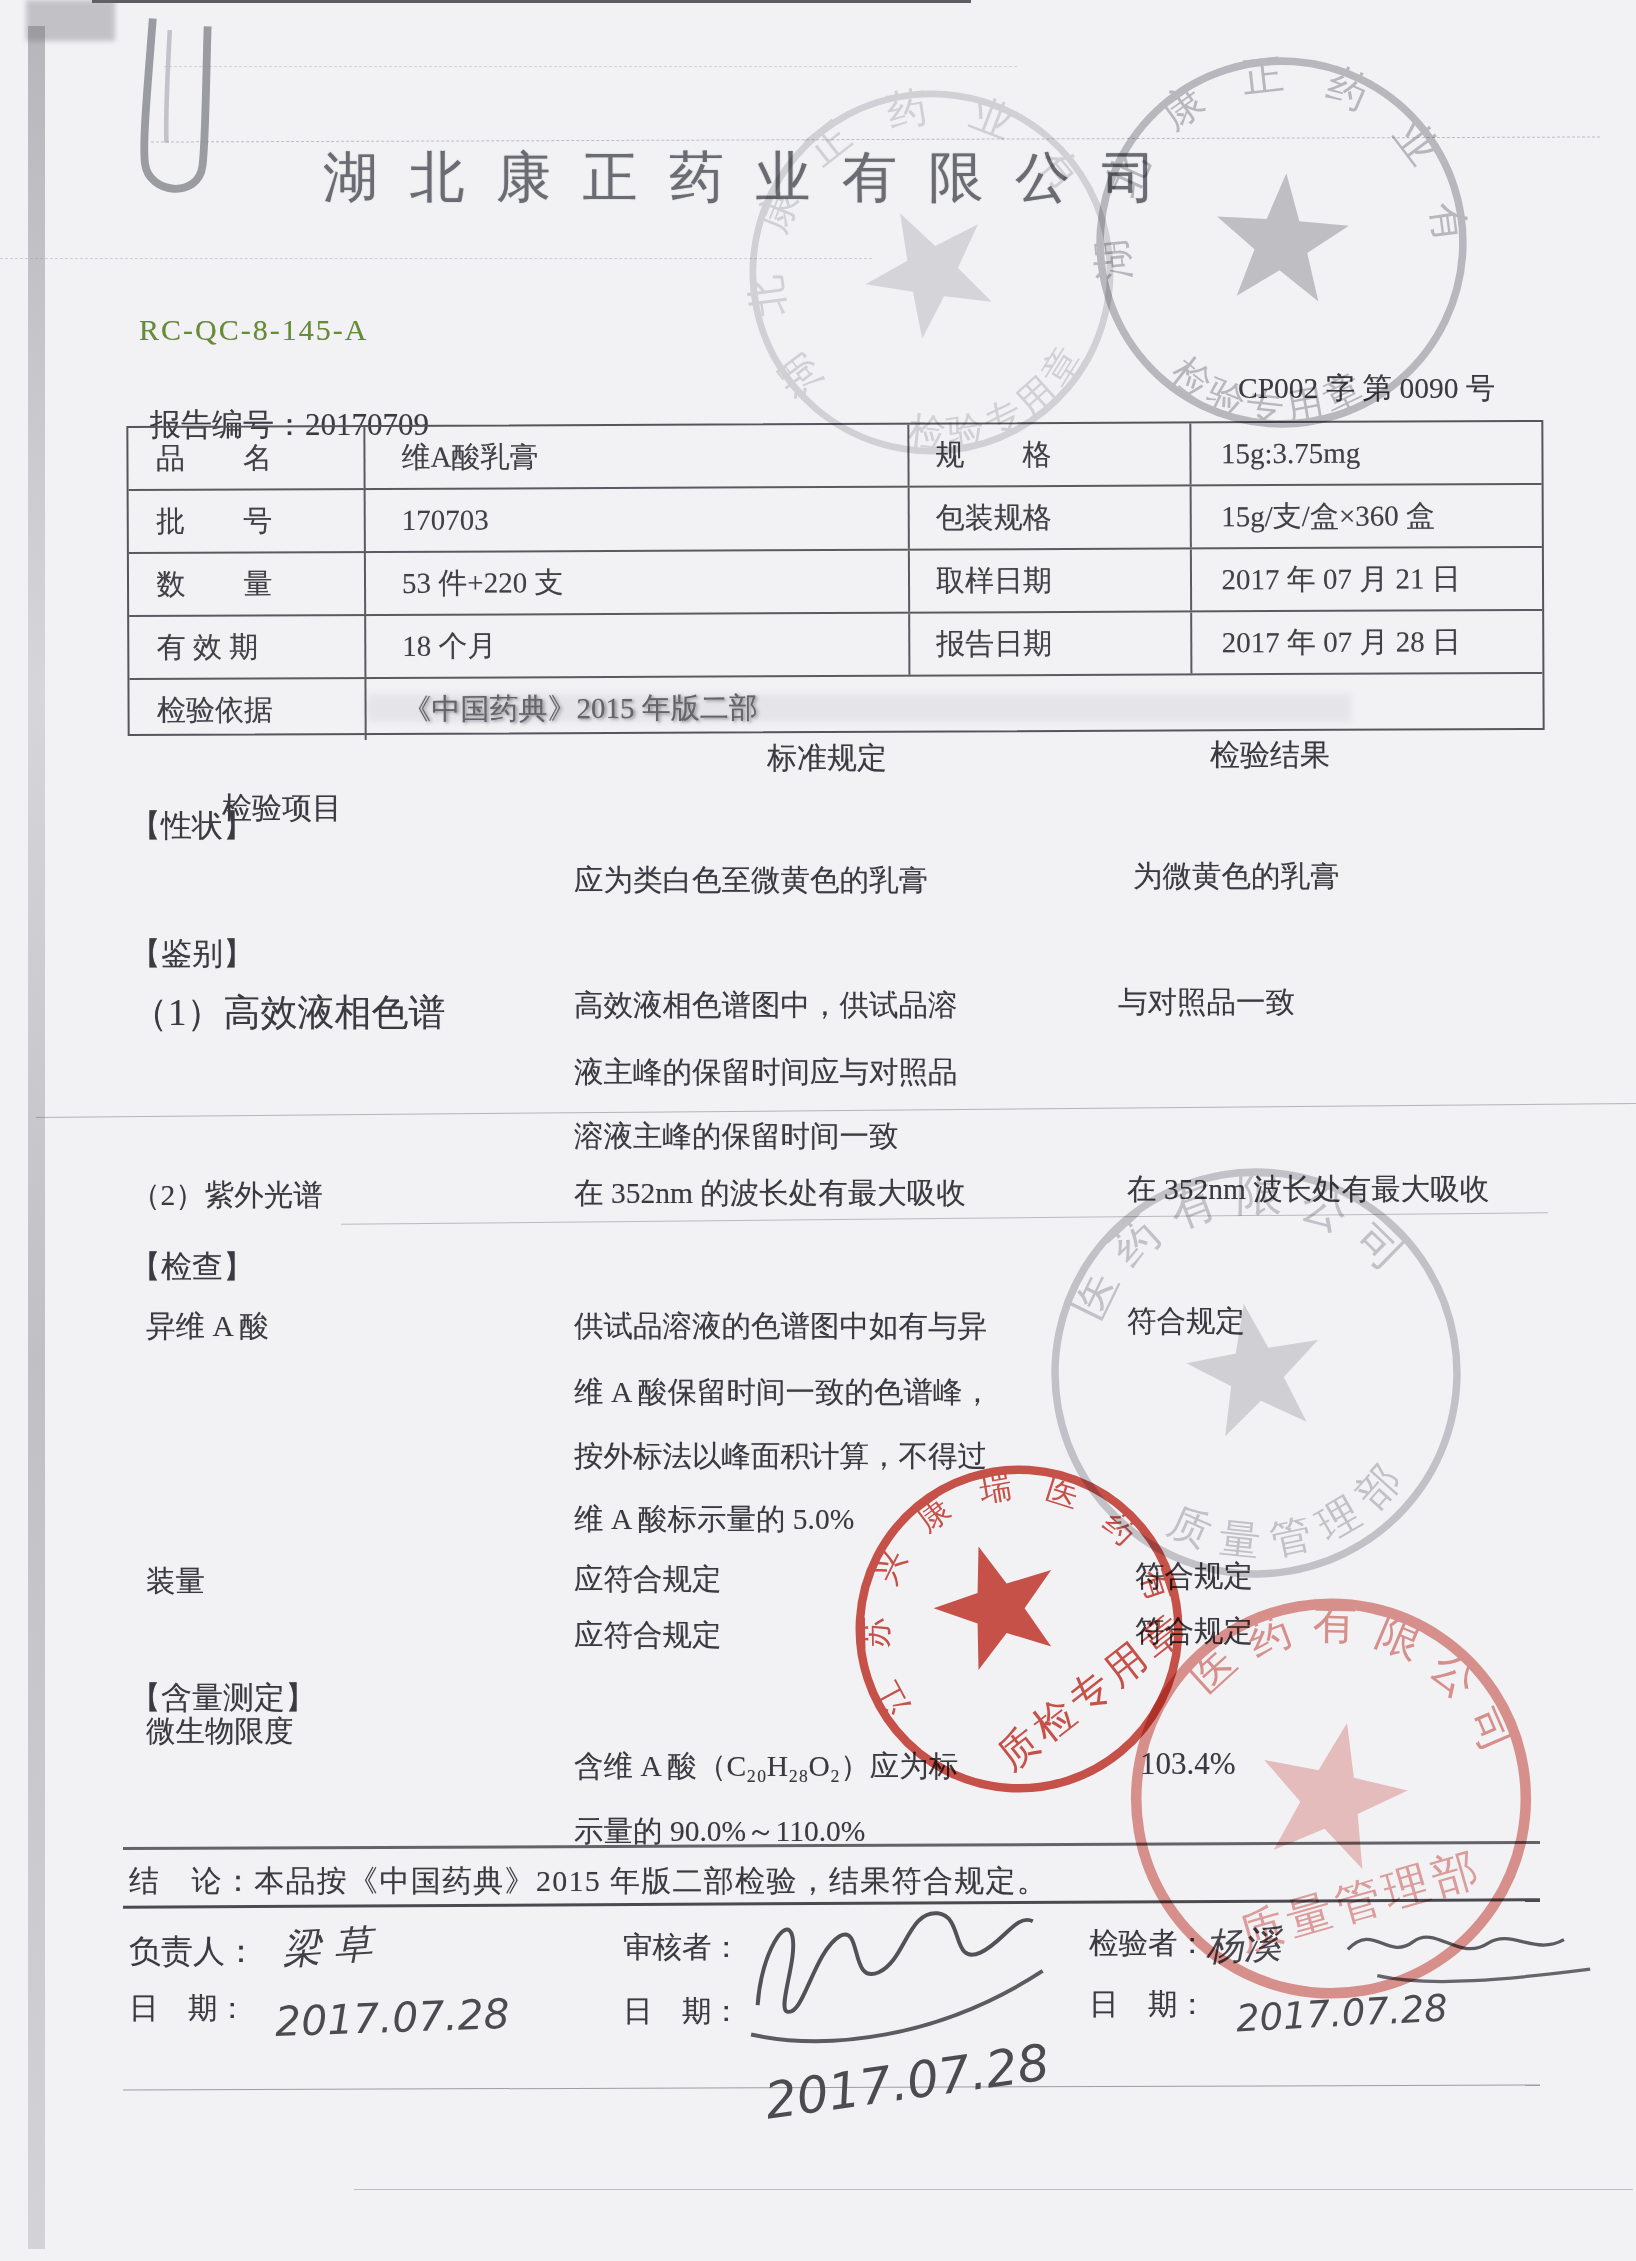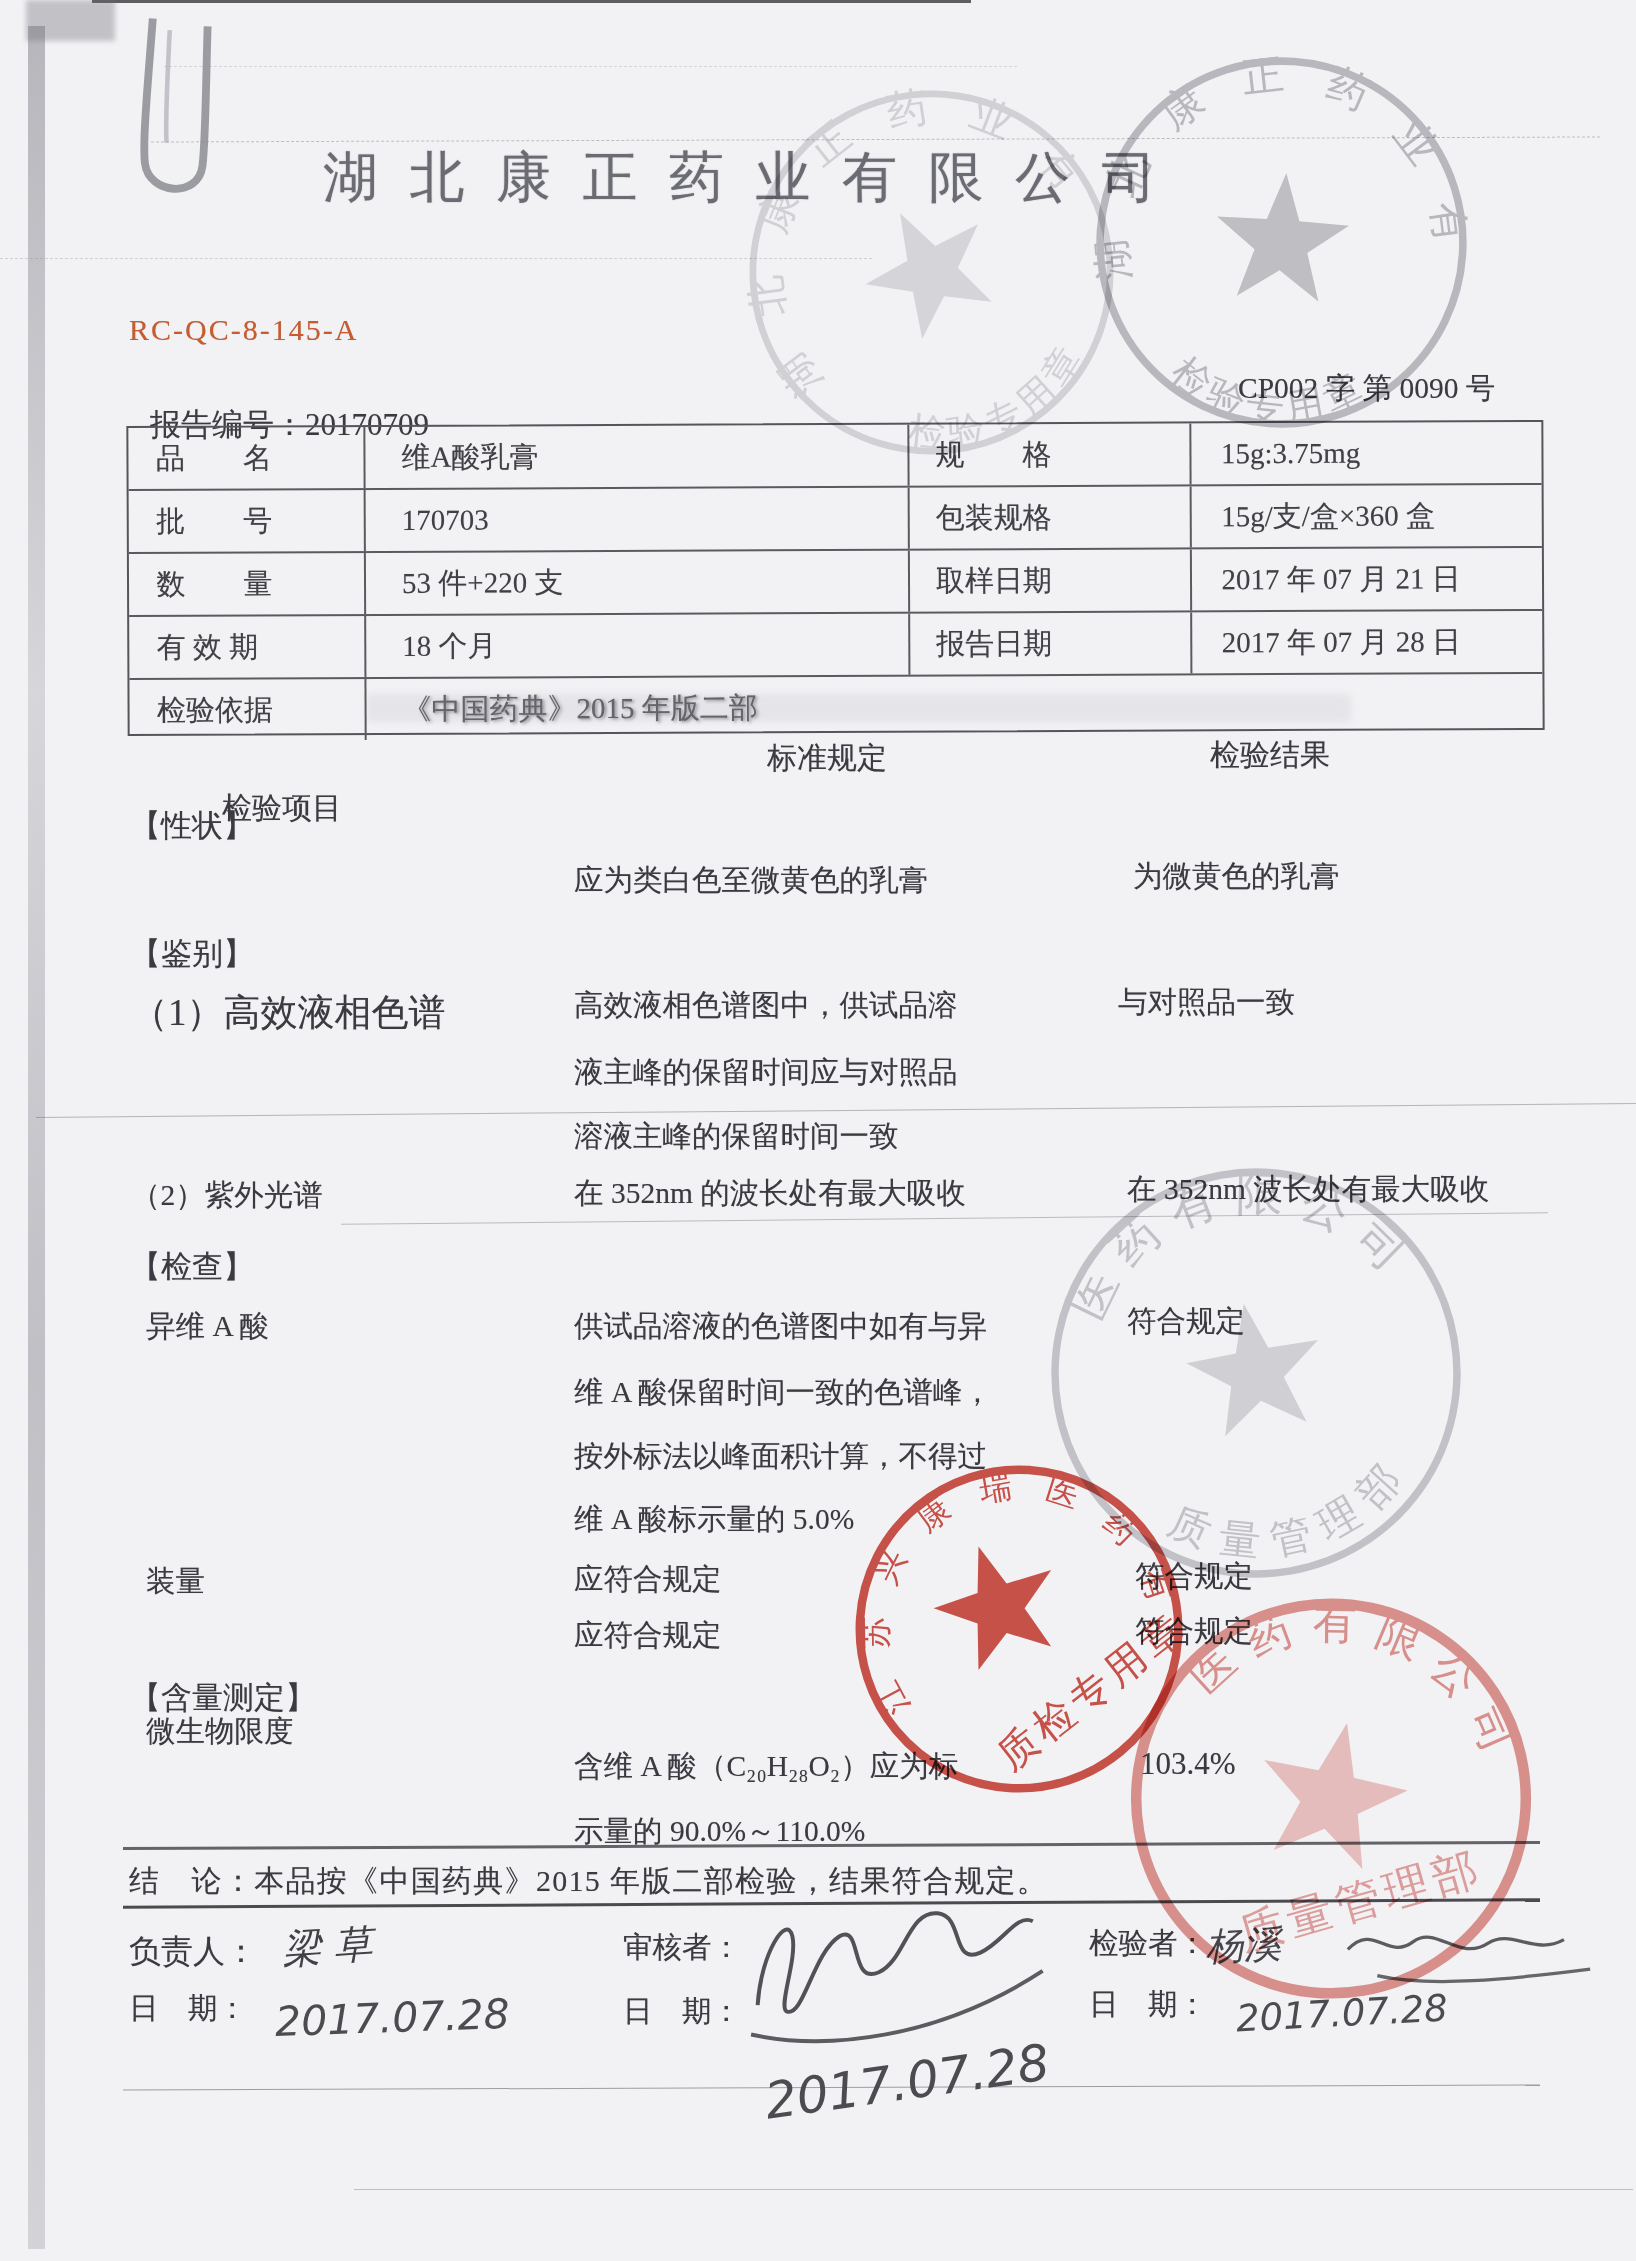--- a/index.html
+++ b/index.html
@@ -42,21 +42,21 @@
   <div class="abs" style="left:367px;top:694px;width:984px;height:27.5px;background:#9a9aa2;opacity:.14;filter:blur(3.9px);"></div>
 
   <svg class="abs" style="left:128px;top:14.4px;" width="111" height="197" viewBox="0 0 170 300">
     <path d="M 38,6 C 30,110 22,196 26,228 C 32,276 108,282 114,232 C 119,196 120,70 122,18" fill="none" stroke="#85858d" stroke-width="12" opacity=".8"></path>
     <path d="M 64,24 C 60,100 57,160 59,196" fill="none" stroke="#9a9aa2" stroke-width="7" opacity=".55"></path>
   </svg>
 
   <div class="t" style="left:323px;top:146px;font-size:55px;letter-spacing:31.5px;color:#5d5d66;
               text-shadow:0 0 1.3px rgba(93,93,102,.65);opacity:.9;">湖北康正药业有限公司</div>
 
-  <div class="t" style="left:129px;top:313px;font-size:30px;letter-spacing:2px;color:#c2410c;opacity:.85;">RC-QC-8-145-A</div>
+  <div class="t" style="left:139px;top:313px;font-size:30px;letter-spacing:2px;color:#4d7c0f;opacity:.85;">RC-QC-8-145-A</div>
   <div class="t" style="left:119px;top:371px;font-size:31px;">
     <span>报告编号：</span><span>20170709</span>
   </div>
   <div class="t" style="left:1238px;top:372px;font-size:29.5px;">CP002 字 第 0090 号</div>
 
   <div id="info-table">
     <div class="irow">
       <div class="icell c-l1">品　　名</div>
       <div class="icell c-v1">维A酸乳膏</div>
       <div class="icell c-l2">规　　格</div>

